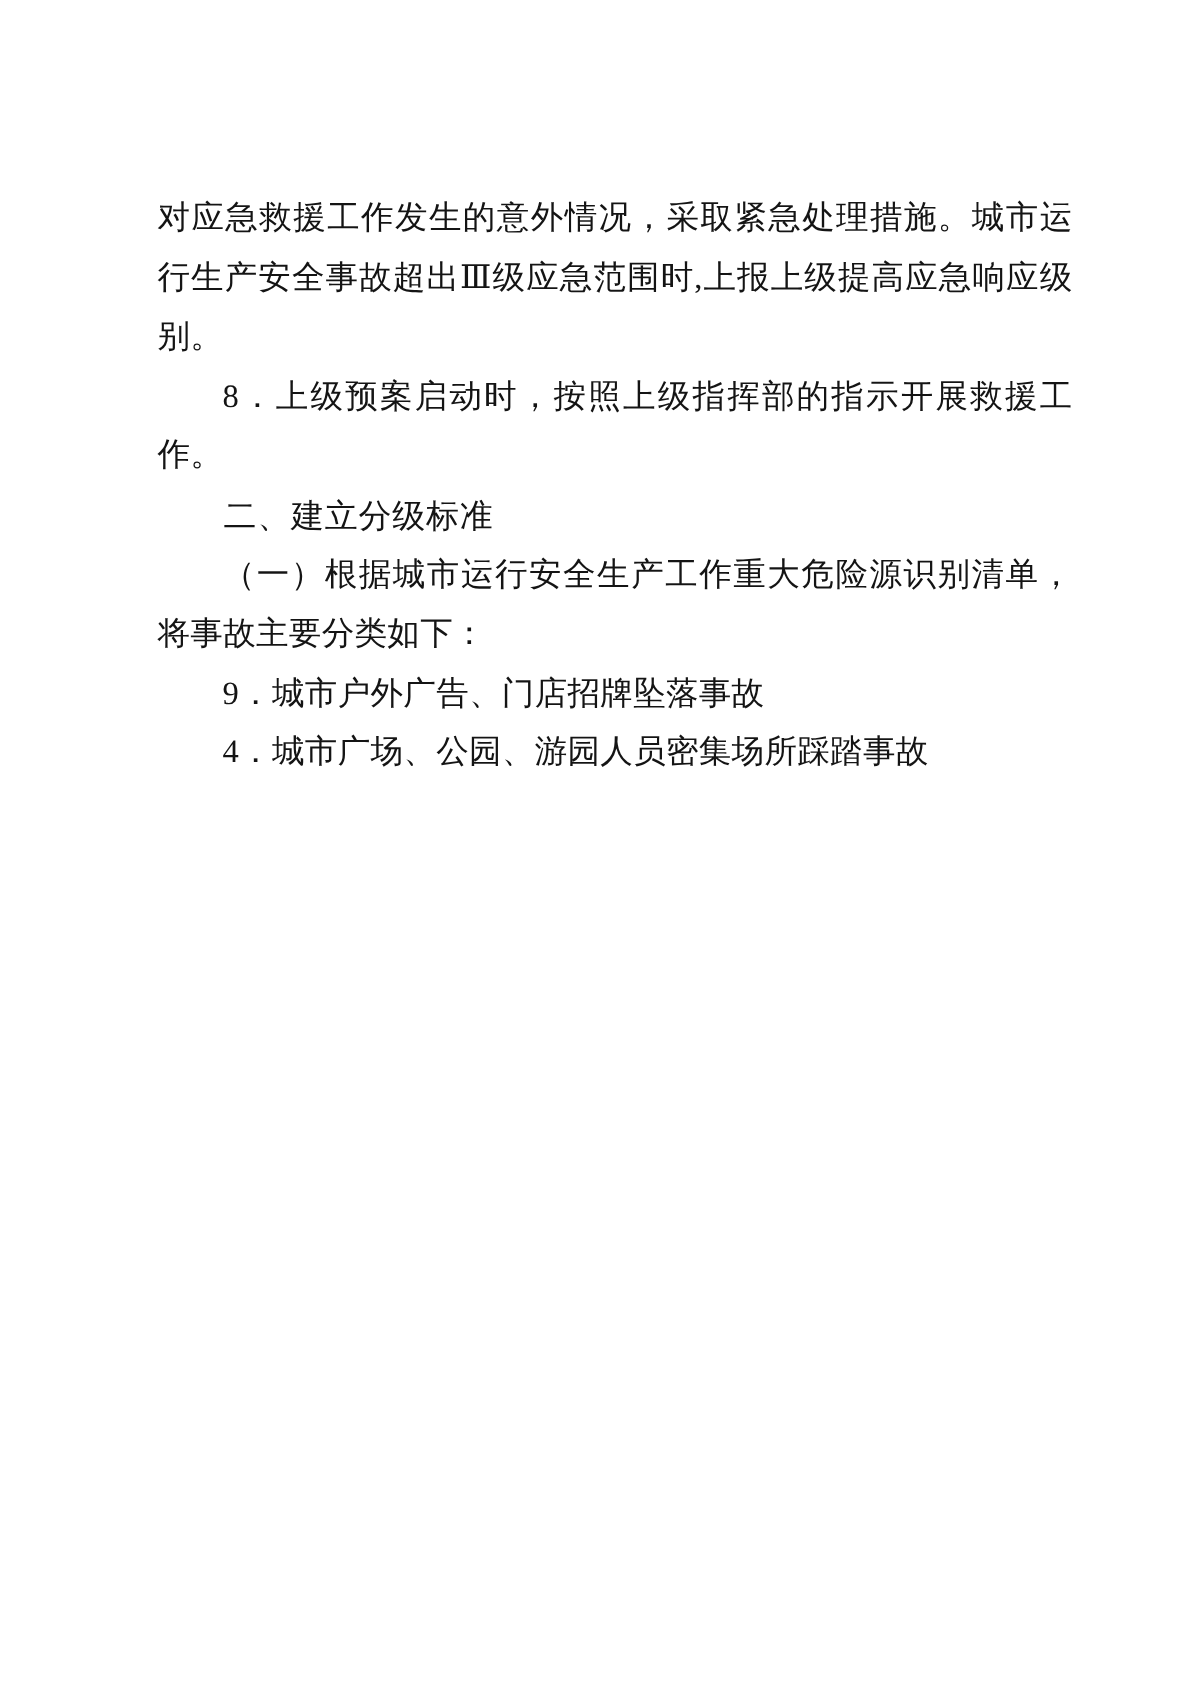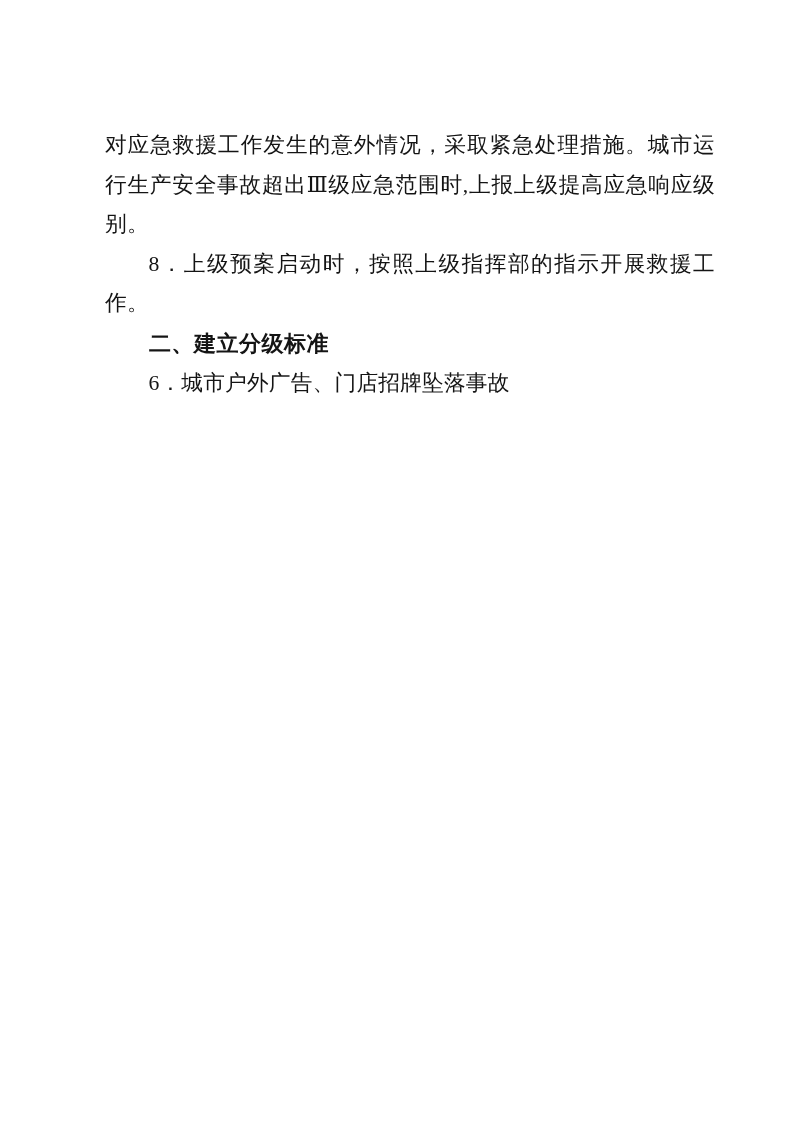--- a/index.html
+++ b/index.html
@@ -29,21 +29,21 @@
     text-align: justify;
     text-justify: inter-character;
     letter-spacing: 0.2px;
     word-break: break-all;
   }
   .indent {
     text-indent: 2em;
   }
   .heading {
     font-family: "Liberation Sans", "DejaVu Sans", sans-serif;
-    font-weight: bold;
+    font-weight: normal;
     font-size: 22px;
     letter-spacing: 0.5px;
   }
   .page-number {
     position: absolute;
     top: 1004px;
     right: 96px;
     font-size: 17.5px;
     letter-spacing: 3px;
     color: #3b82f6;
@@ -51,16 +51,18 @@
   }
 </style>
 </head>
 <body>
 
 <div class="page">
   <div class="content">
     <p class="para">对应急救援工作发生的意外情况，采取紧急处理措施。城市运行生产安全事故超出Ⅲ级应急范围时,上报上级提高应急响应级别。</p>
     <p class="para indent">8．上级预案启动时，按照上级指挥部的指示开展救援工作。</p>
     <p class="para indent heading">二、建立分级标准</p>
-    <p class="para indent">6．城市户外广告、门店招牌坠落事故</p>
+    <p class="para indent">（一）根据城市运行安全生产工作重大危险源识别清单，将事故主要分类如下：</p>
+    <p class="para indent">9．城市户外广告、门店招牌坠落事故</p>
+    <p class="para indent">4．城市广场、公园、游园人员密集场所踩踏事故</p>
   </div>
   <div class="page-number">– 201 –</div>
 </div>
 
 </body></html>

